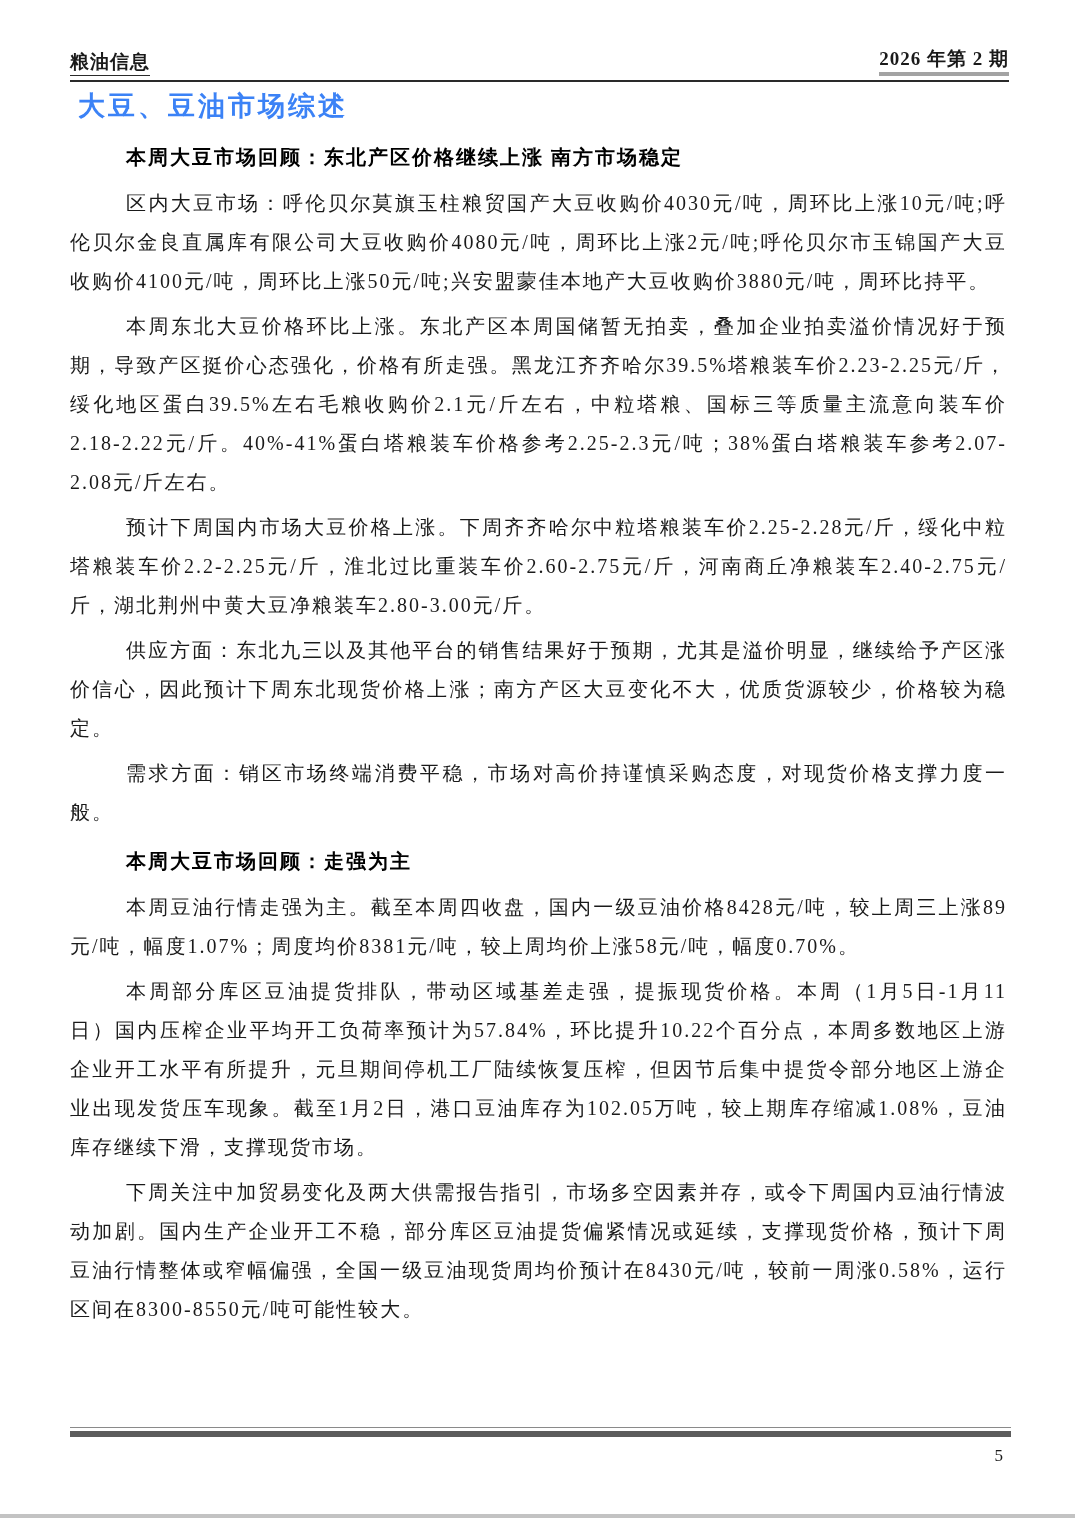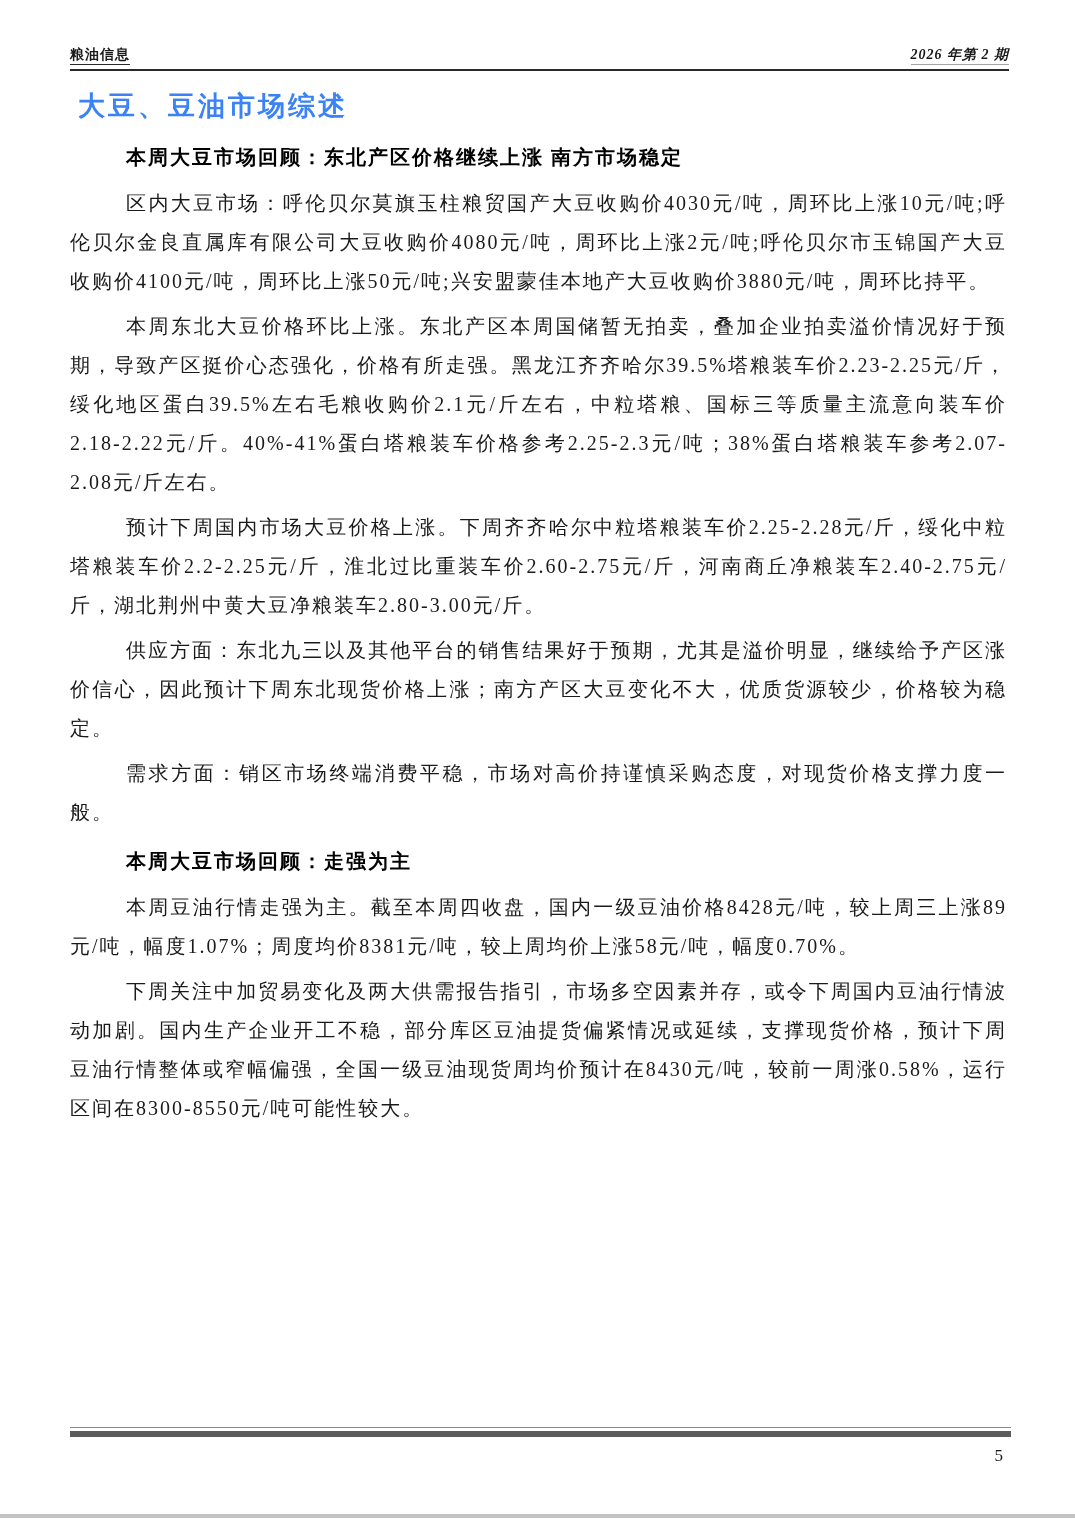--- a/index.html
+++ b/index.html
@@ -12,24 +12,24 @@
     overflow: hidden;
   }
   .page { position: absolute; inset: 0; overflow: hidden; }
 
   
   .header {
     position: absolute; left: 70px; right: 66px; top: 46px;
     display: flex; justify-content: space-between; align-items: flex-end;
     border-bottom: 2px solid #2a2a2a;
     padding-bottom: 4px;
-    font-size: 14px; font-weight: bold; letter-spacing: 1px;
+    font-size: 19px; font-weight: bold; letter-spacing: 1px;
   }
   .header .h-left { border-bottom: 1px solid #2a2a2a; }
-  .header .h-right { border-bottom: 1px solid #a3a3a3; font-style: italic; }
+  .header .h-right { border-bottom: 4px solid #a3a3a3; }
 
   
   .content {
     position: absolute; left: 70px; right: 68px; top: 86px; bottom: 95px;
     overflow: hidden;
   }
   .doc-title {
     font-size: 27px; font-weight: bold; letter-spacing: 3px;
     margin: 2px 0 14px 8px; color: #3b82f6;
   }
@@ -78,20 +78,21 @@
     <h2 class="sec-heading">本周大豆市场回顾：东北产区价格继续上涨 南方市场稳定</h2>
     <p class="para">区内大豆市场：呼伦贝尔莫旗玉柱粮贸国产大豆收购价4030元/吨，周环比上涨10元/吨;呼伦贝尔金良直属库有限公司大豆收购价4080元/吨，周环比上涨2元/吨;呼伦贝尔市玉锦国产大豆收购价4100元/吨，周环比上涨50元/吨;兴安盟蒙佳本地产大豆收购价3880元/吨，周环比持平。</p>
     <p class="para">本周东北大豆价格环比上涨。东北产区本周国储暂无拍卖，叠加企业拍卖溢价情况好于预期，导致产区挺价心态强化，价格有所走强。黑龙江齐齐哈尔39.5%塔粮装车价2.23-2.25元/斤，绥化地区蛋白39.5%左右毛粮收购价2.1元/斤左右，中粒塔粮、国标三等质量主流意向装车价2.18-2.22元/斤。40%-41%蛋白塔粮装车价格参考2.25-2.3元/吨；38%蛋白塔粮装车参考2.07-2.08元/斤左右。</p>
 
     <p class="para">预计下周国内市场大豆价格上涨。下周齐齐哈尔中粒塔粮装车价2.25-2.28元/斤，绥化中粒塔粮装车价2.2-2.25元/斤，淮北过比重装车价2.60-2.75元/斤，河南商丘净粮装车2.40-2.75元/斤，湖北荆州中黄大豆净粮装车2.80-3.00元/斤。</p>
     <p class="para">供应方面：东北九三以及其他平台的销售结果好于预期，尤其是溢价明显，继续给予产区涨价信心，因此预计下周东北现货价格上涨；南方产区大豆变化不大，优质货源较少，价格较为稳定。</p>
     <p class="para">需求方面：销区市场终端消费平稳，市场对高价持谨慎采购态度，对现货价格支撑力度一般。</p>
 
     <h2 class="sec-heading">本周大豆市场回顾：走强为主</h2>
     <p class="para">本周豆油行情走强为主。截至本周四收盘，国内一级豆油价格8428元/吨，较上周三上涨89元/吨，幅度1.07%；周度均价8381元/吨，较上周均价上涨58元/吨，幅度0.70%。</p>
+    <p class="para">本周部分库区豆油提货排队，带动区域基差走强，提振现货价格。本周（1月5日-1月11日）国内压榨企业平均开工负荷率预计为57.84%，环比提升10.22个百分点，本周多数地区上游企业开工水平有所提升，元旦期间停机工厂陆续恢复压榨，但因节后集中提货令部分地区上游企业出现发货压车现象。截至1月2日，港口豆油库存为102.05万吨，较上期库存缩减1.08%，豆油库存继续下滑，支撑现货市场。</p>
 
     <p class="para">下周关注中加贸易变化及两大供需报告指引，市场多空因素并存，或令下周国内豆油行情波动加剧。国内生产企业开工不稳，部分库区豆油提货偏紧情况或延续，支撑现货价格，预计下周豆油行情整体或窄幅偏强，全国一级豆油现货周均价预计在8430元/吨，较前一周涨0.58%，运行区间在8300-8550元/吨可能性较大。</p>
   </div>
 
   <div class="footer-rule-thin"></div>
   <div class="footer-rule-thick"></div>
   <div class="page-num">5</div>
   <div class="bottom-edge"></div>
 
 </div>

